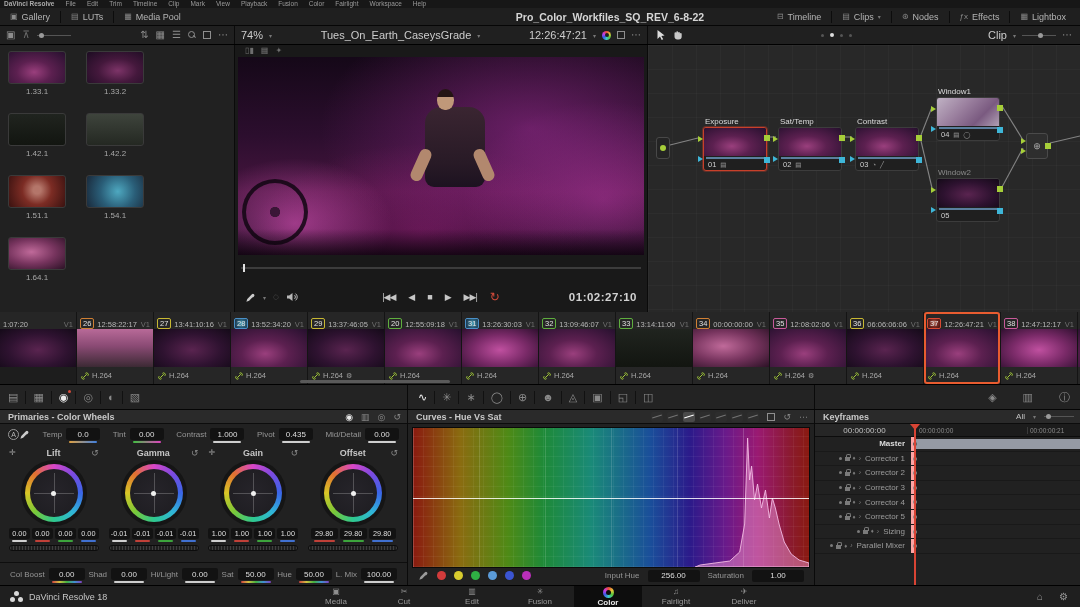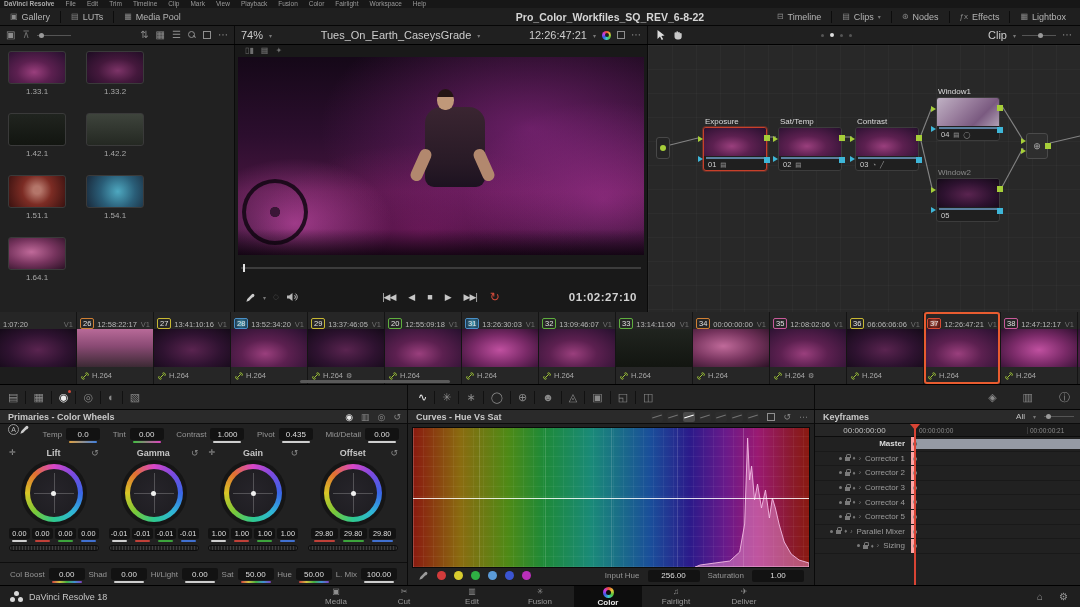--- a/index.html
+++ b/index.html
@@ -157,21 +157,21 @@
 
   
   .panels { height:175px; display:flex; }
   .panel { background:#212121; border-right:1px solid #0a0a0a; position:relative; }
   .panel-head { height:14px; background:#2a2a2a; border-bottom:1px solid #0c0c0c; display:flex; align-items:center; padding:0 6px 0 8px; }
   .panel-title { font-size:9px; font-weight:bold; color:#c8c8c8; }
   .ph-icons { margin-left:auto; display:flex; gap:8px; align-items:center; font-size:9px; color:#8a8a8a; }
 
   
   .wheels-panel { width:408px; }
-  .adjust { height:20px; display:flex; padding:0 8px; }
+  .adjust { height:20px; display:flex; align-items:center; padding:0 8px; }
   .circle-a { width:11px; height:11px; border:1px solid #999; border-radius:50%; font-size:7px; line-height:9px; text-align:center; color:#bbb; }
   .adj { display:flex; align-items:center; gap:4px; margin-left:auto; }
   .adj-label { font-size:8px; color:#969696; }
   .vbox { background:#121212; border-radius:2px; color:#dedede; font-size:8px; text-align:center; padding:1.5px 3px; min-width:34px; position:relative; }
   .vbox::after { content:''; position:absolute; left:3px; right:3px; bottom:-2.5px; height:1.8px; border-radius:1px; background:#cfcfcf; }
   .vbox.v-temp::after { background:linear-gradient(90deg,#e0a040,#4080e0); }
   .vbox.v-tint::after { background:linear-gradient(90deg,#40c040,#e040c0); }
   .vbox.v-rainbow::after { background:linear-gradient(90deg,#d04040,#d0c040,#40b040,#4090d0,#8040c0); }
   .vbox.v-white::after { background:#cfcfcf; }
   .vbox.u-red::after{background:#c04038} .vbox.u-green::after{background:#3ca43c} .vbox.u-blue::after{background:#4070d0}
@@ -1134,35 +1134,35 @@
             </div>
           </div>
           <div class="krow v-normal">
             <div class="k-left">
               <span class="k-icons">
                 <i class="kdot"></i>
                 <i class="klock"></i>
                 <i class="kdiam">♦</i>
                 <i class="kchev">›</i>
               </span>
-              <span class="k-label">Parallel Mixer</span>
+              <span class="k-label">Sizing</span>
             </div>
             <div class="k-track">
               <span class="k-key"></span>
             </div>
           </div>
           <div class="krow v-normal">
             <div class="k-left">
               <span class="k-icons">
                 <i class="kdot"></i>
                 <i class="klock"></i>
                 <i class="kdiam">♦</i>
                 <i class="kchev">›</i>
               </span>
-              <span class="k-label">Sizing</span>
+              <span class="k-label">Parallel Mixer</span>
             </div>
             <div class="k-track">
               <span class="k-key"></span>
             </div>
           </div>
         </div>
       <div class="kf-playhead"></div>
     </div>
   </div>
 

